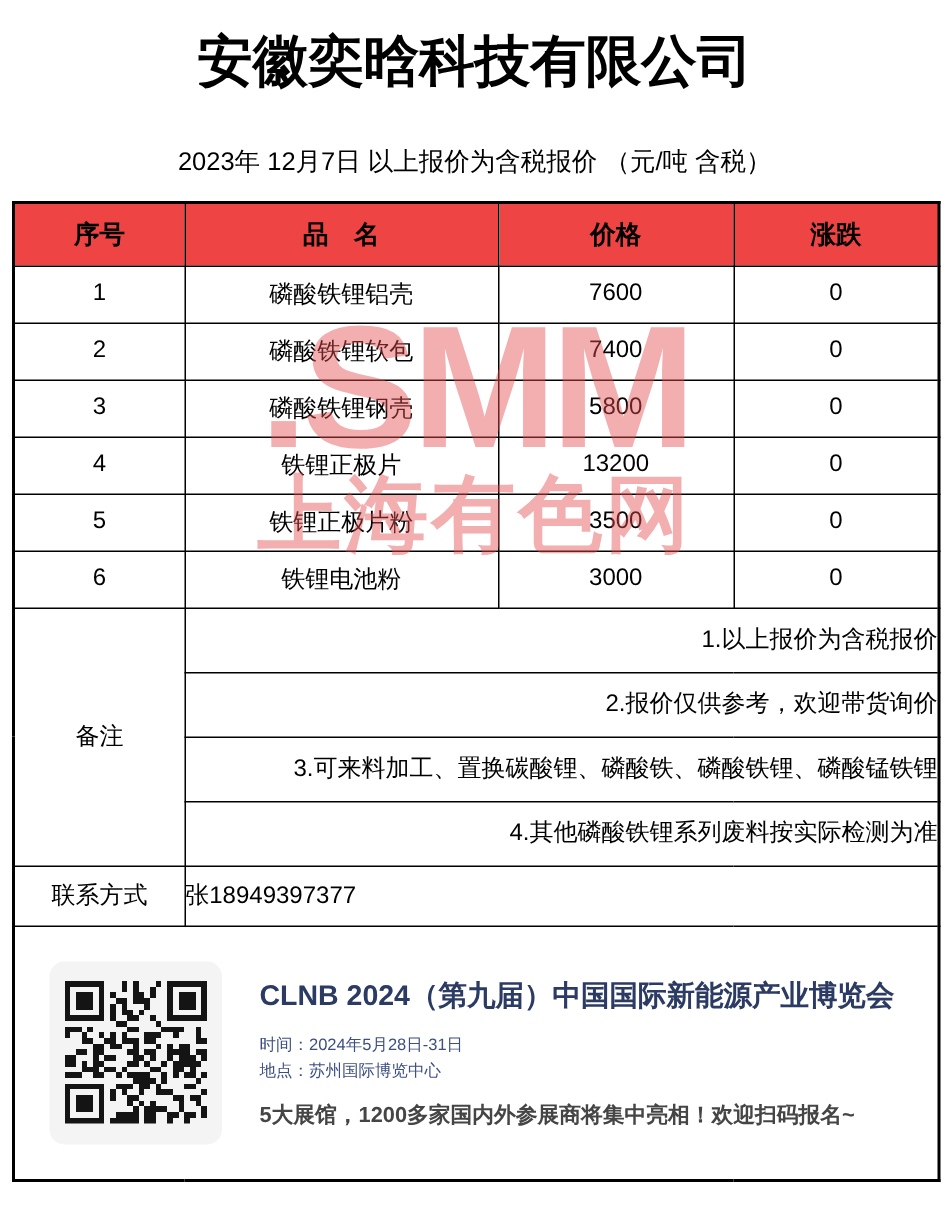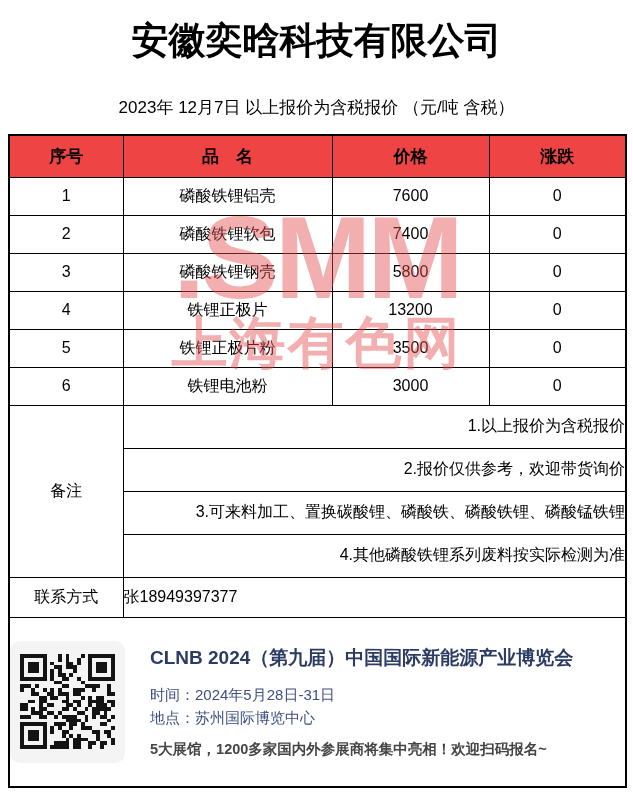--- a/index.html
+++ b/index.html
@@ -29,27 +29,27 @@
   td.contact-val{text-align:left;padding-left:8px;font-size:17px;}
 
   
   .watermark{position:absolute;top:204px;left:0;width:100%;text-align:center;
     pointer-events:none;z-index:6;color:rgba(229,75,78,0.45);font-weight:700;}
   .wm-logo{font-size:116px;line-height:0.94;letter-spacing:-4px;}
   .wm-text{font-size:56px;line-height:1.0;letter-spacing:2px;margin-top:2px;}
 
   
   tr.banner-row{height:170px;}
-  .banner{display:flex;align-items:center;gap:25px;}
+  .banner{display:flex;align-items:center;gap:25px;padding-left:23px;}
   .qr-wrap{flex:0 0 auto;width:115px;height:122px;background:#f4f4f4;border-radius:10px;
     display:flex;align-items:center;justify-content:center;}
   .qr-wrap svg{display:block;}
   .banner-text{display:flex;flex-direction:column;align-items:flex-start;}
   .banner-title{font-size:19px;font-weight:700;color:#2c3b63;margin-bottom:12px;}
-  .banner-info{font-size:15px;color:#3d4f82;line-height:1.55;}
+  .banner-info{font-size:11px;color:#3d4f82;line-height:1.55;}
   .banner-note{font-size:14.5px;color:#454545;margin-top:11px;font-weight:bold;}
 </style>
 </head>
 <body>
 
 <div class="sheet">
 
   <div class="company-title">安徽奕晗科技有限公司</div>
   <div class="doc-subtitle">2023年 12月7日 以上报价为含税报价 （元/吨 含税）</div>
 

